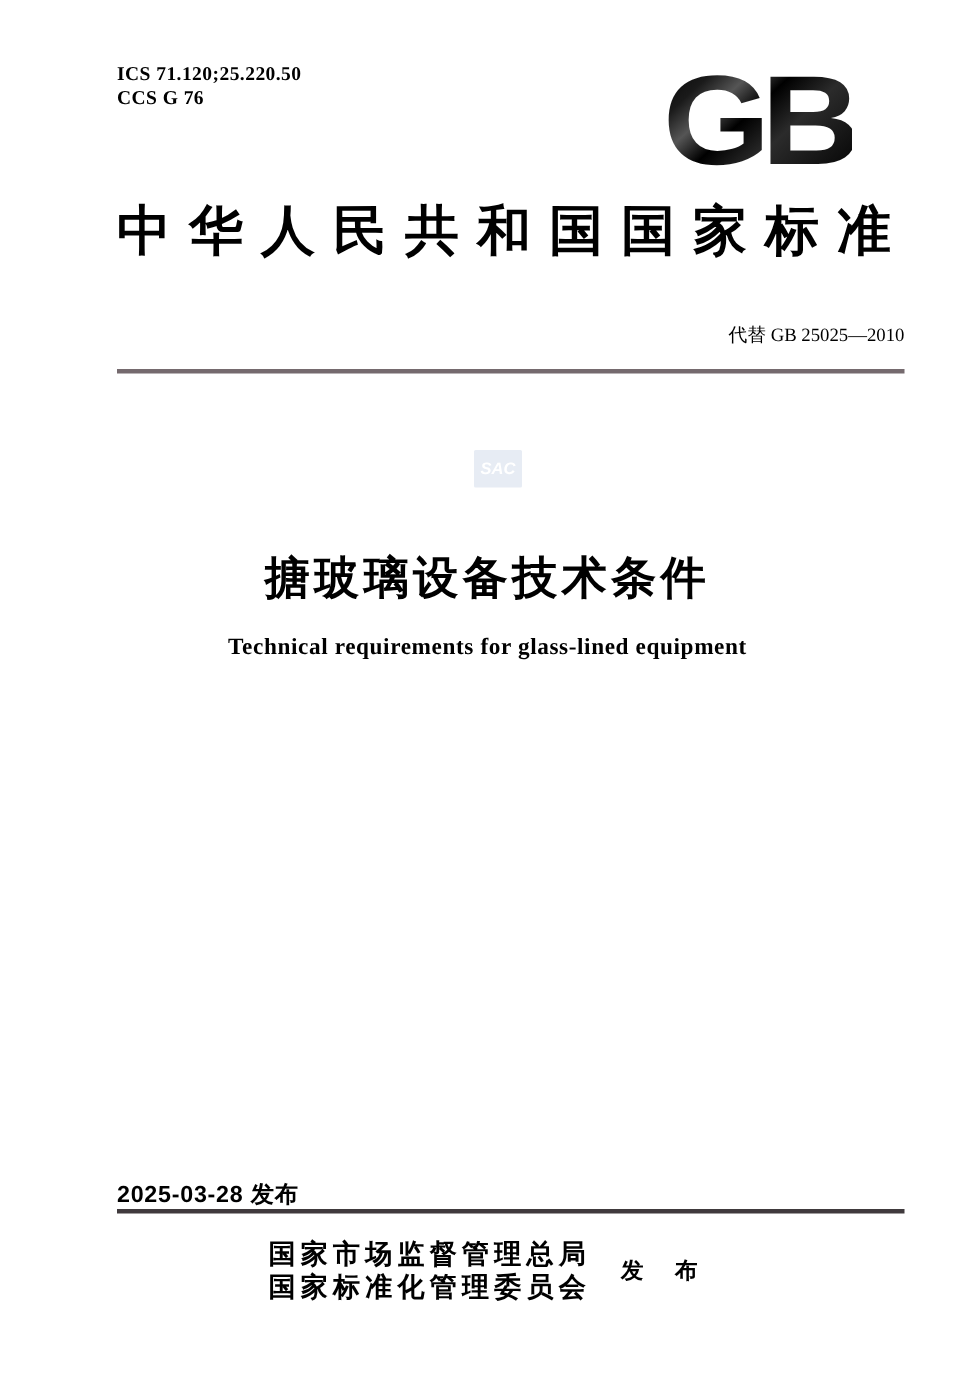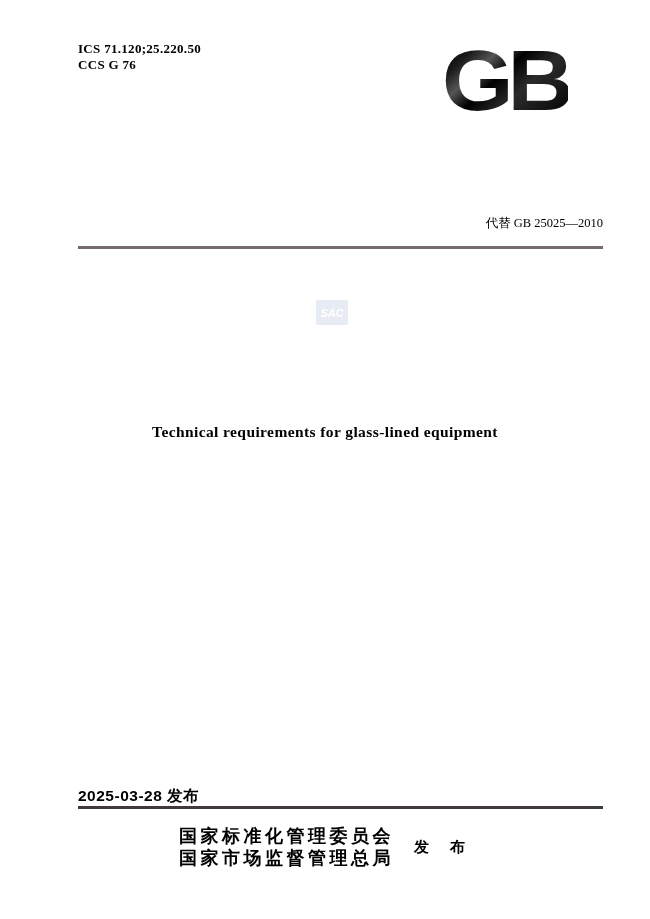--- a/index.html
+++ b/index.html
@@ -106,34 +106,36 @@
 
 <div id="page">
 
   <div class="codes">
     <div>ICS 71.120;25.220.50</div>
     <div>CCS G 76</div>
   </div>
 
   <div class="gb-logo">GB</div>
 
+  <div class="heading">中华人民共和国国家标准</div>
 
   <div class="replaces">代替 GB 25025—2010</div>
 
   <div class="rule-top"></div>
 
   <div class="watermark">SAC</div>
 
+  <div class="title-zh">搪玻璃设备技术条件</div>
   <div class="title-en">Technical requirements for glass-lined equipment</div>
 
   <div class="date-issue">2025-03-28 发布</div>
 
   <div class="rule-bottom"></div>
 
   <div class="issuer-wrap">
     <div class="issuer-lines">
+      <div>国家市场监督管理总局</div>
       <div>国家标准化管理委员会</div>
-      <div>国家市场监督管理总局</div>
     </div>
     <div class="publish-label">发  布</div>
   </div>
 
 </div>
 
 </body></html>

